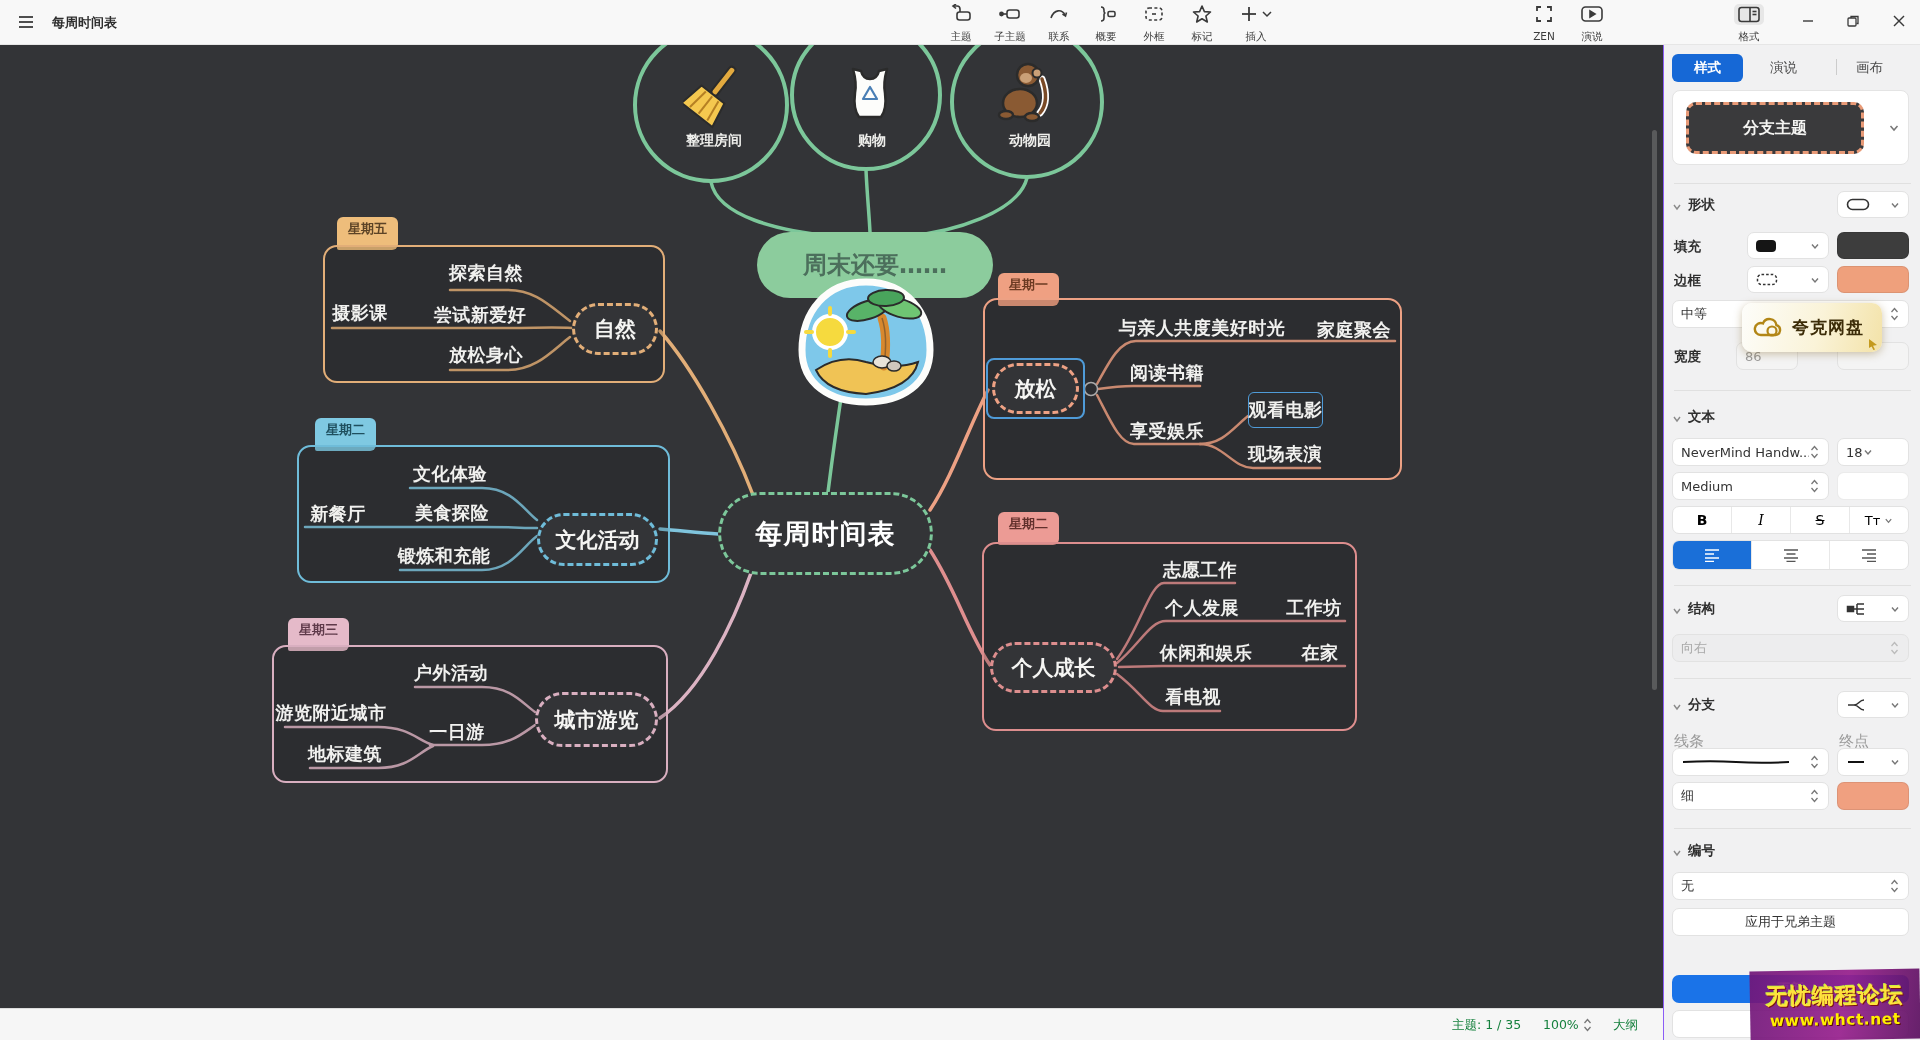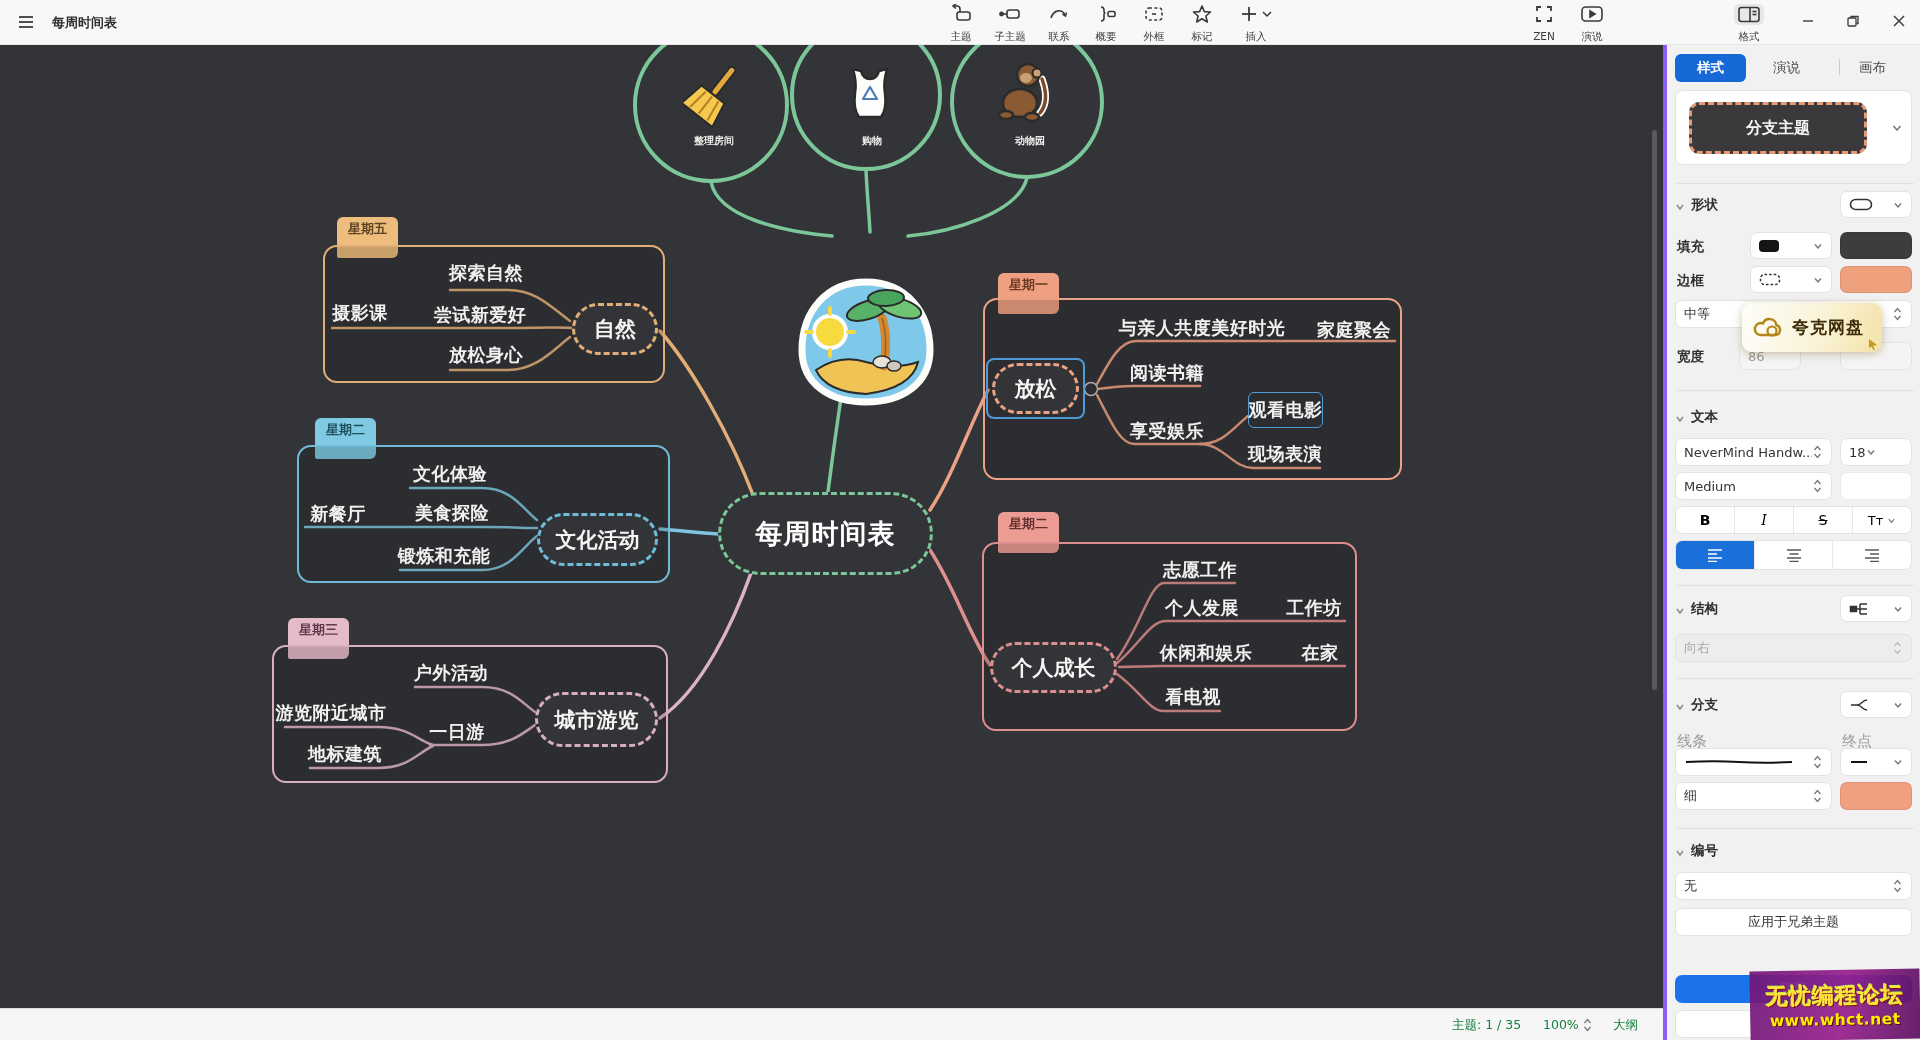--- a/index.html
+++ b/index.html
@@ -16,31 +16,31 @@
   .tool svg { display:block; }
   .tool .lbl { font-size:10.5px; color:#3c3c3c; line-height:11px; white-space:nowrap; }
   .winbtn { position:absolute; top:8px; width:30px; height:26px; display:flex; align-items:center; justify-content:center; }
   .fmt-bg { background:#e7e7e7; border-radius:5px; padding:1px 3px; }
 
   
   #canvas { position:absolute; left:0; top:45px; width:1663px; height:963px; background:#333437; overflow:hidden; }
   #wires { position:absolute; left:0; top:0; }
   .leaf { position:absolute; transform:translate(-50%,-50%); color:#f1f1ef; font-size:18px;
     font-weight:600; white-space:nowrap; letter-spacing:.5px; }
-  .tag { position:absolute; font-size:13px; font-weight:700; padding:3px 11px 20px; border-radius:6px 6px 6px 2px; }
+  .tag { position:absolute; font-size:13px; font-weight:700; padding:3px 11px 12px; border-radius:6px 6px 6px 2px; }
   .boundary { position:absolute; border-radius:14px; background:rgba(15,15,15,.16); }
   .oval { position:absolute; background:#333437; display:flex; align-items:center; justify-content:center;
     color:#f5f5f3; font-weight:700; border-radius:28px; }
   .selbox { position:absolute; border:2px solid #4f9bd8; border-radius:8px; }
-  .circle-label { position:absolute; transform:translate(-50%,-50%); color:#efefec; font-size:10px; font-weight:600; white-space:nowrap; }
+  .circle-label { position:absolute; transform:translate(-50%,-50%); color:#efefec; font-size:14px; font-weight:600; white-space:nowrap; }
   #scroll-thumb { position:absolute; left:1652px; top:85px; width:5px; height:560px; background:#6e6e6e; border-radius:3px; opacity:.65; }
 
   
   #sidebar { position:absolute; left:1663px; top:45px; width:257px; height:995px; background:#f1f1f2;
-    border-left:4px solid #8b5cf6; z-index:30; }
+    border-left:1px solid #8b5cf6; z-index:30; }
   .sb-abs { position:absolute; }
   .sb-label { font-size:13.5px; color:#2f2f2f; font-weight:600; }
   .sb-small { font-size:15px; color:#9a9a9a; }
   .ctrl { position:absolute; background:#fff; border:1px solid #e2e2e2; border-radius:7px;
     display:flex; align-items:center; padding:0 8px; font-size:13px; color:#333; }
   .swatch { position:absolute; border-radius:7px; border:1px solid rgba(0,0,0,.08); }
   .seg { position:absolute; background:#fff; border:1px solid #e2e2e2; border-radius:7px; display:flex; overflow:hidden; }
   .seg > div { flex:1; display:flex; align-items:center; justify-content:center; border-right:1px solid #e8e8e8; }
   .seg > div:last-child { border-right:none; }
   .tabbtn { position:absolute; font-size:13.5px; color:#4b4b4b; top:14px; }
@@ -144,20 +144,22 @@
       <circle cx="38" cy="16" r="11" fill="#8a5a33" stroke="#2b2b2b" stroke-width="2.5"></circle>
       <circle cx="47" cy="14" r="4.5" fill="#caa077" stroke="#2b2b2b" stroke-width="2"></circle>
       <ellipse cx="36" cy="19" rx="6" ry="5" fill="#caa077"></ellipse>
       <ellipse cx="16" cy="56" rx="7" ry="4" fill="#8a5a33" stroke="#2b2b2b" stroke-width="2.5"></ellipse>
       <ellipse cx="42" cy="58" rx="7" ry="4" fill="#8a5a33" stroke="#2b2b2b" stroke-width="2.5"></ellipse>
     </svg>
     <div class="circle-label" style="left:714px;top:96px">整理房间</div>
     <div class="circle-label" style="left:872px;top:96px">购物</div>
     <div class="circle-label" style="left:1030px;top:96px">动物园</div>
 
+    <div style="position:absolute;left:757px;top:187px;width:236px;height:66px;background:#8ccc9d;border-radius:33px;
+                display:flex;align-items:center;justify-content:center;color:#4c6f5c;font-size:24px;font-weight:700">周末还要……</div>
 
     <svg style="position:absolute;left:796px;top:233px" width="140" height="128" viewBox="0 0 140 128">
       <path d="M70 4 C110 4 134 34 134 72 C134 106 106 124 70 124 C34 124 6 106 6 72 C6 34 30 4 70 4 Z" fill="#7ec8ea" stroke="#fdfdfb" stroke-width="7"></path>
       <path d="M20 92 q24 -16 50 -8 q30 8 52 0 q-6 26 -52 32 q-40 -2 -50 -24 z" fill="#f0c355" stroke="#2b2b2b" stroke-width="2"></path>
       <path d="M88 88 q4 -30 -2 -48" fill="none" stroke="#d7882e" stroke-width="9" stroke-linecap="round"></path>
       <path d="M88 88 q4 -30 -2 -48" fill="none" stroke="#2b2b2b" stroke-width="1.5" opacity=".4"></path>
       <ellipse cx="72" cy="32" rx="22" ry="9" fill="#58b368" stroke="#2b2b2b" stroke-width="2" transform="rotate(-18 72 32)"></ellipse>
       <ellipse cx="104" cy="30" rx="22" ry="9" fill="#6fc573" stroke="#2b2b2b" stroke-width="2" transform="rotate(16 104 30)"></ellipse>
       <ellipse cx="90" cy="20" rx="18" ry="8" fill="#49a45c" stroke="#2b2b2b" stroke-width="2" transform="rotate(-2 90 20)"></ellipse>
       <circle cx="34" cy="54" r="16" fill="#f6da3e" stroke="#fff" stroke-width="4"></circle>

